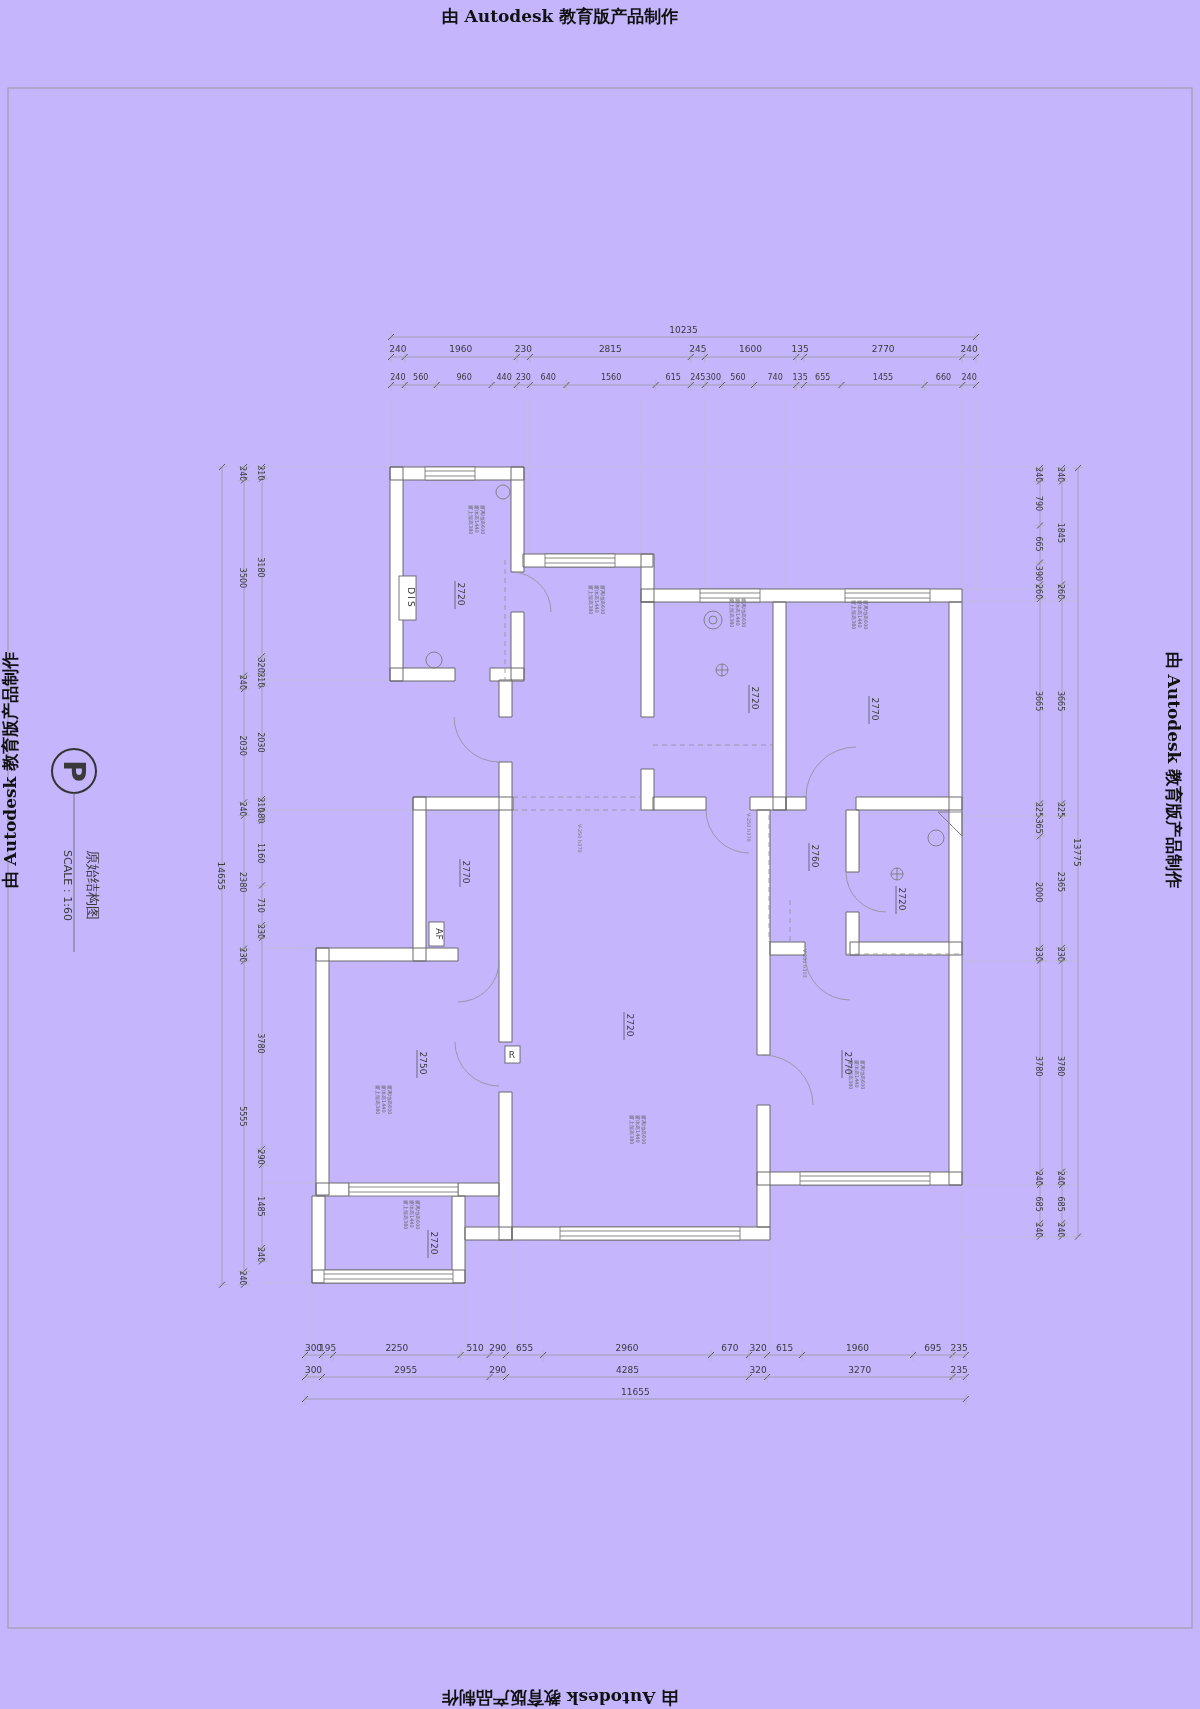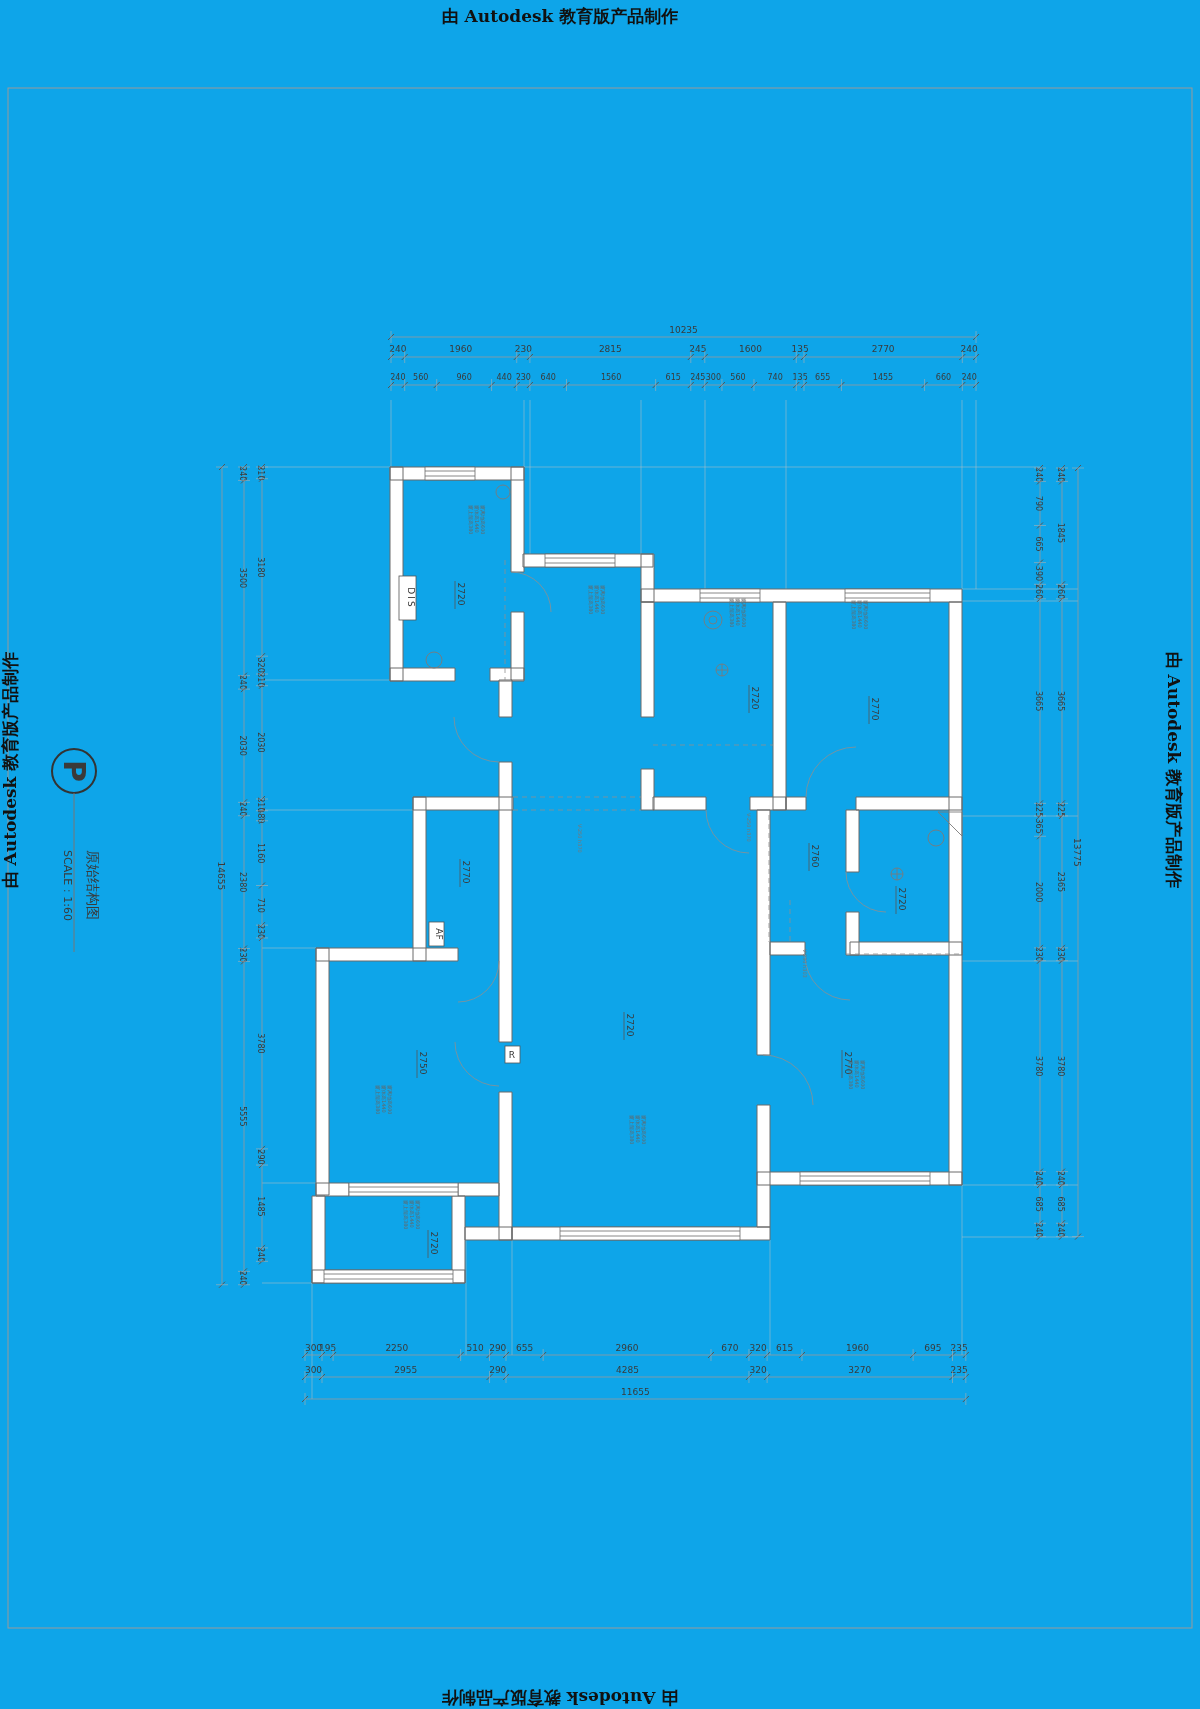--- a/index.html
+++ b/index.html
@@ -1,16 +1,16 @@
 <!DOCTYPE html>
 <html><head>
 <meta charset="utf-8">
 <style>
   html,body{margin:0;padding:0;background:#ffffff;}
-  #sheet{position:relative;width:1200px;height:1709px;background:#0ea5e9;overflow:hidden;
+  #sheet{position:relative;width:1200px;height:1709px;background:#c4b5fd;overflow:hidden;
          font-family:"DejaVu Sans",sans-serif;}
   svg text{font-family:"DejaVu Sans",sans-serif;fill:#3a3a3a;}
   .wm{font-family:"DejaVu Serif",serif;font-weight:bold;font-size:17px;fill:#111;}
   .border{fill:none;stroke:#9a9a9a;stroke-width:1;}
   .wall{fill:#ffffff;stroke:#6a6a6a;stroke-width:1;}
   .win-clear{fill:#ffffff;stroke:none;}
   .win{fill:none;stroke:#6a6a6a;stroke-width:0.8;}
   .door{fill:none;stroke:#8f8f8f;stroke-width:0.8;}
   .dash{fill:none;stroke:#8f8f8f;stroke-width:0.8;stroke-dasharray:5 4;}
   .fixture{fill:none;stroke:#7a7a7a;stroke-width:0.9;}

